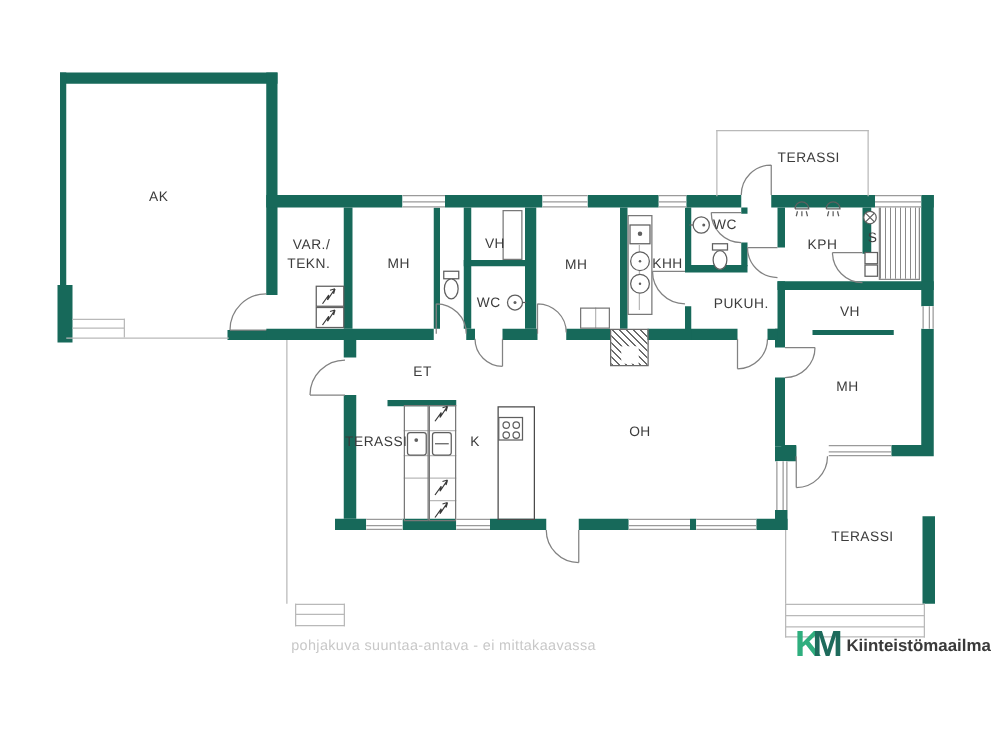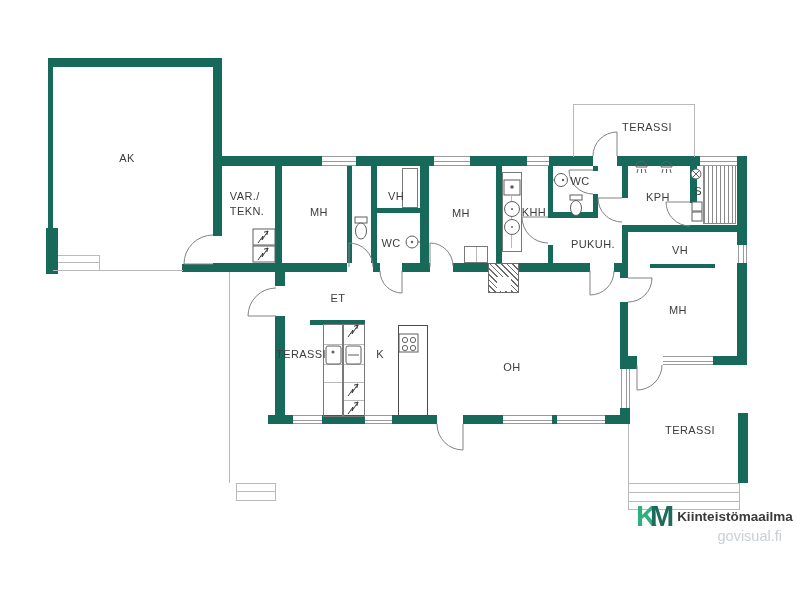--- a/index.html
+++ b/index.html
@@ -11,21 +11,21 @@
   .winv{border-top:none;border-bottom:none;border-left:1px solid var(--winline);border-right:1px solid var(--winline);}
   .winv i{left:50%;top:0;bottom:0;width:1px;height:auto;}
   .gl{position:absolute;background:var(--gray);z-index:1;}
   .ob{position:absolute;border:1px solid var(--furn);box-sizing:border-box;z-index:1;background:transparent;}
   .ob.gray{border-color:var(--gray);}
   .ob.nb{border-bottom:none;}
   .ob.dark{border-color:#4a4a4a;}
   .slats{position:absolute;background-color:#fff;background-image:repeating-linear-gradient(90deg,#8a8a8a 0 1px,transparent 1px 4px);border:1px solid #8a8a8a;box-sizing:border-box;z-index:1;}
   .fp{position:absolute;background:repeating-linear-gradient(45deg,#6b6b6b 0 1px,transparent 1px 4px);border:1px solid #6b6b6b;box-sizing:border-box;z-index:2;}
   .fpw{position:absolute;background:#fff;z-index:3;}
-  .lbl{position:absolute;transform:translate(-50%,-50%);font-size:11px;letter-spacing:.4px;color:var(--labelc);white-space:nowrap;z-index:5;text-align:left;line-height:1.35;}
+  .lbl{position:absolute;transform:translate(-50%,-50%);font-size:11px;letter-spacing:.4px;color:var(--labelc);white-space:nowrap;z-index:5;text-align:right;line-height:1.35;}
   #overlay{position:absolute;inset:0;z-index:4;pointer-events:none;}
   .arc{stroke:#828282;fill:none;stroke-width:1;}
   .fix{stroke:var(--symbol);fill:#fff;stroke-width:1;}
   .fixl{stroke:var(--symbol);fill:none;stroke-width:1;}
   .dot{fill:var(--symbol);stroke:none;}
   .bolt{stroke:#3a3a3a;fill:none;stroke-width:1;}
   .note{position:absolute;left:233px;top:511px;font-size:11.5px;color:var(--footc);z-index:5;letter-spacing:.3px;}
   .brand{position:absolute;left:636px;top:502px;display:flex;align-items:center;z-index:5;}
   .brand .k{font-weight:800;font-size:29px;color:var(--logok);line-height:1;}
   .brand .m{font-weight:800;font-size:29px;color:var(--logom);margin-left:-7px;line-height:1;}
@@ -139,28 +139,28 @@
   <div class="lbl" style="left:593px;top:244px">PUKUH.</div>
   <div class="lbl" style="left:658px;top:197px">KPH</div>
   <div class="lbl" style="left:698px;top:191px">S</div>
   <div class="lbl" style="left:647px;top:127px">TERASSI</div>
   <div class="lbl" style="left:680px;top:250px">VH</div>
   <div class="lbl" style="left:678px;top:310px">MH</div>
   <div class="lbl" style="left:690px;top:430px">TERASSI</div>
   <div class="lbl" style="left:338px;top:298px">ET</div>
   <div class="lbl" style="left:301px;top:354px">TERASSI</div>
   <div class="lbl" style="left:380px;top:354px">K</div>
-  <div class="lbl" style="left:512px;top:367px">OH</div>
-
+  <div class="lbl" style="left:512px;top:346px">OH</div>
+
+  <div class="note">pohjakuva suuntaa-antava - ei mittakaavassa</div>
   <div class="brand">
     <span class="k">K</span>
     <span class="m">M</span>
     <span class="co">Kiinteistömaailma</span>
   </div>
-  <div class="site">govisual.fi</div>
 <div class="wall" style="left: 48px; top: 58px; width: 174px; height: 9px;"></div>
     <div class="wall" style="left: 48px; top: 58px; width: 5px; height: 172px;"></div>
     <div class="wall" style="left: 46px; top: 228px; width: 12px; height: 46px;"></div>
     <div class="wall" style="left: 213px; top: 58px; width: 9px; height: 178px;"></div>
     <div class="wall" style="left: 182px; top: 264px; width: 40px; height: 8px;"></div>
     <div class="wall" style="left: 213px; top: 156px; width: 109px; height: 10px;"></div>
     <div class="wall" style="left: 356px; top: 156px; width: 78px; height: 10px;"></div>
     <div class="wall" style="left: 470px; top: 156px; width: 57px; height: 10px;"></div>
     <div class="wall" style="left: 549px; top: 156px; width: 44px; height: 10px;"></div>
     <div class="wall" style="left: 617px; top: 156px; width: 83px; height: 10px;"></div>

